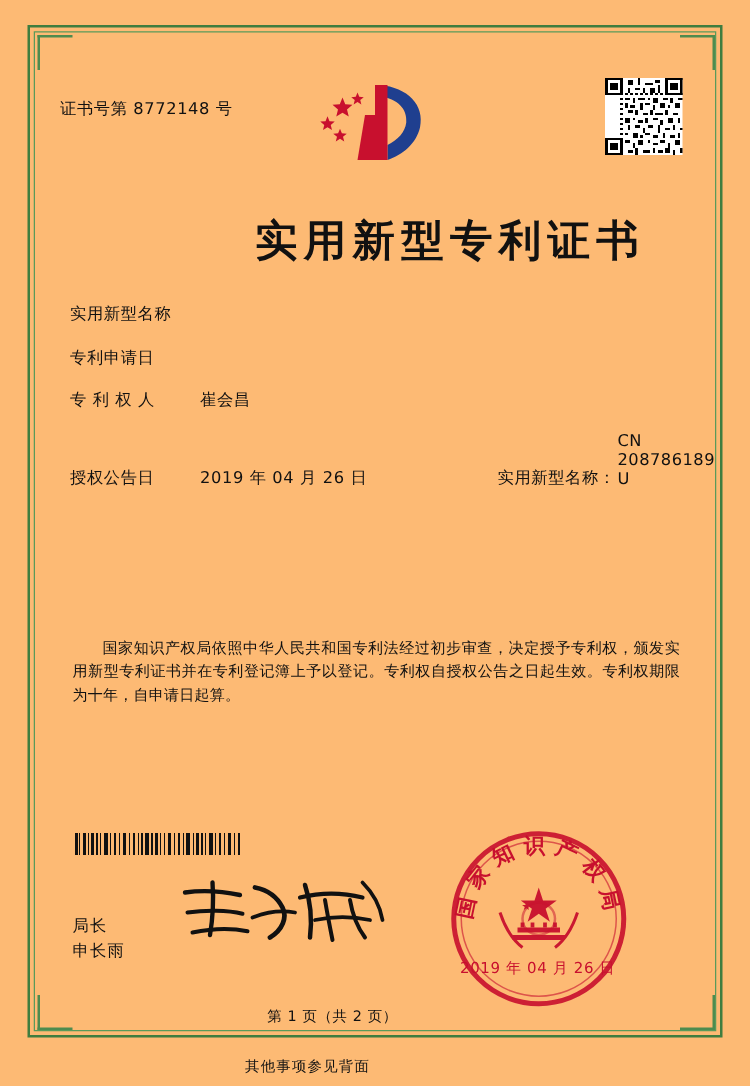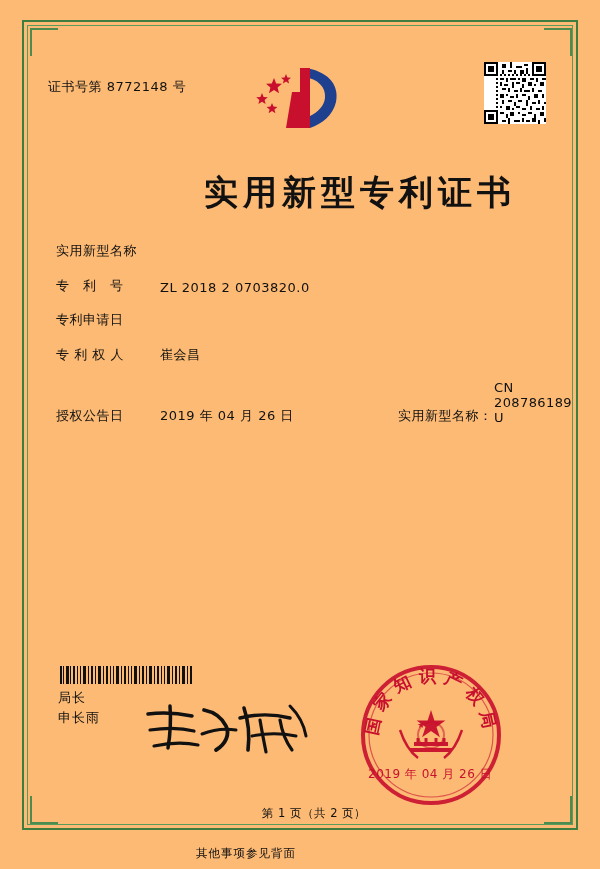--- a/index.html
+++ b/index.html
@@ -144,21 +144,21 @@
   .barcode {
     position: absolute;
     left: 60px; top: 666px;
     width: 132px;
     height: 18px;
   }
 
   
   .sig-label {
     position: absolute;
-    left: 58px; top: 688px;
+    left: 58px; top: 732px;
     font-size: 13px;
     line-height: 20px;
     letter-spacing: 1px;
     color: #111;
   }
   .sig-hand {
     position: absolute;
     left: 140px; top: 700px;
     width: 172px;
     height: 58px;
@@ -180,21 +180,20 @@
 
   
   .page-num {
     position: absolute;
     left: 0; top: 806px;
     width: 532px;
     text-align: center;
     font-size: 11.5px;
     color: #111;
     letter-spacing: 0.5px;
-    padding-left: 48px;
   }
   .footer-note {
     position: absolute;
     left: 0; top: 846px;
     width: 492px;
     text-align: center;
     font-size: 11.5px;
     color: #111;
     letter-spacing: 1px;
   }
@@ -349,24 +348,20 @@
 
   <div class="doc-title">实用新型专利证书</div>
 
   <div class="fields">
 
     <div class="field-row">
       <div class="field-label">实用新型名称</div>
     </div>
 
 
-    <div class="field-row">
-      <div class="field-label">专　利　号</div>
-      <div class="field-value">ZL 2018 2 0703820.0</div>
-    </div>
 
     <div class="field-row">
       <div class="field-label">专利申请日</div>
     </div>
 
     <div class="field-row">
       <div class="field-label">专 利 权 人</div>
       <div class="field-value">崔会昌</div>
     </div>
 
@@ -374,20 +369,21 @@
     <div class="field-row split">
       <div class="field-label">授权公告日</div>
       <div class="field-value">2019 年 04 月 26 日</div>
       <div class="field-label2">实用新型名称：</div>
       <div class="field-value2">CN 208786189 U</div>
     </div>
 
   </div>
 
   <div class="body-text">
+    <p>国家知识产权局依照中华人民共和国专利法经过初步审查，决定授予专利权，颁发实用新型专利证书并在专利登记簿上予以登记。专利权自授权公告之日起生效。专利权期限为十年，自申请日起算。</p>
   </div>
 
   <div class="barcode">
     <svg viewBox="0 0 132 18" width="132" height="18" xmlns="http://www.w3.org/2000/svg" shape-rendering="crispEdges">
       <g fill="#111111">
         <rect x="0" y="0" width="2" height="18"></rect>
           <rect x="3" y="0" width="1" height="18"></rect>
         <rect x="6" y="0" width="3" height="18"></rect>
           <rect x="10" y="0" width="1" height="18"></rect>
         <rect x="13" y="0" width="2" height="18"></rect>

